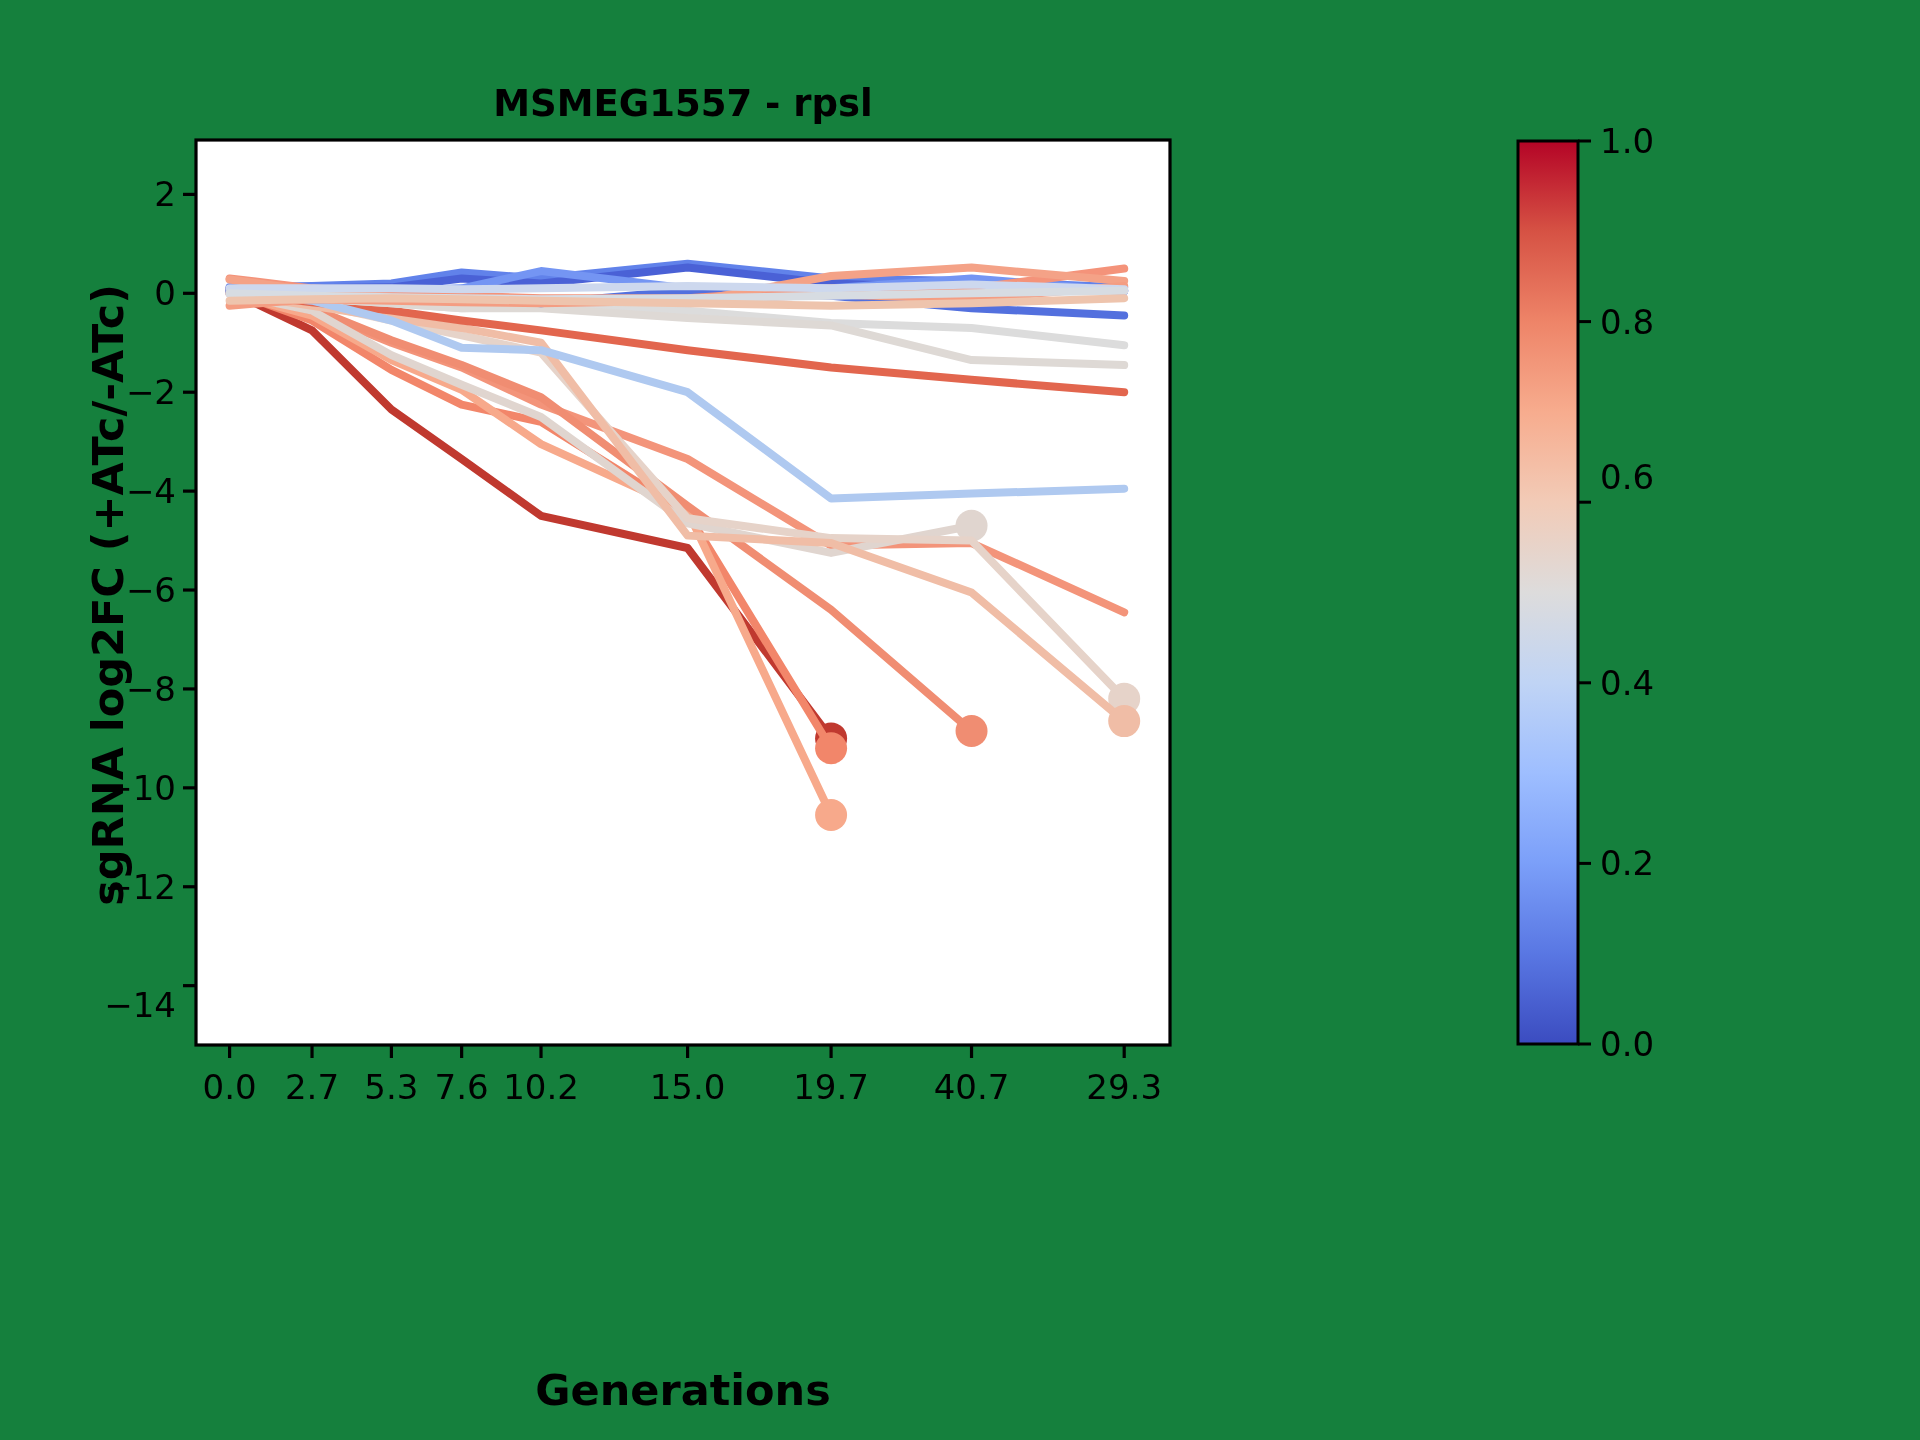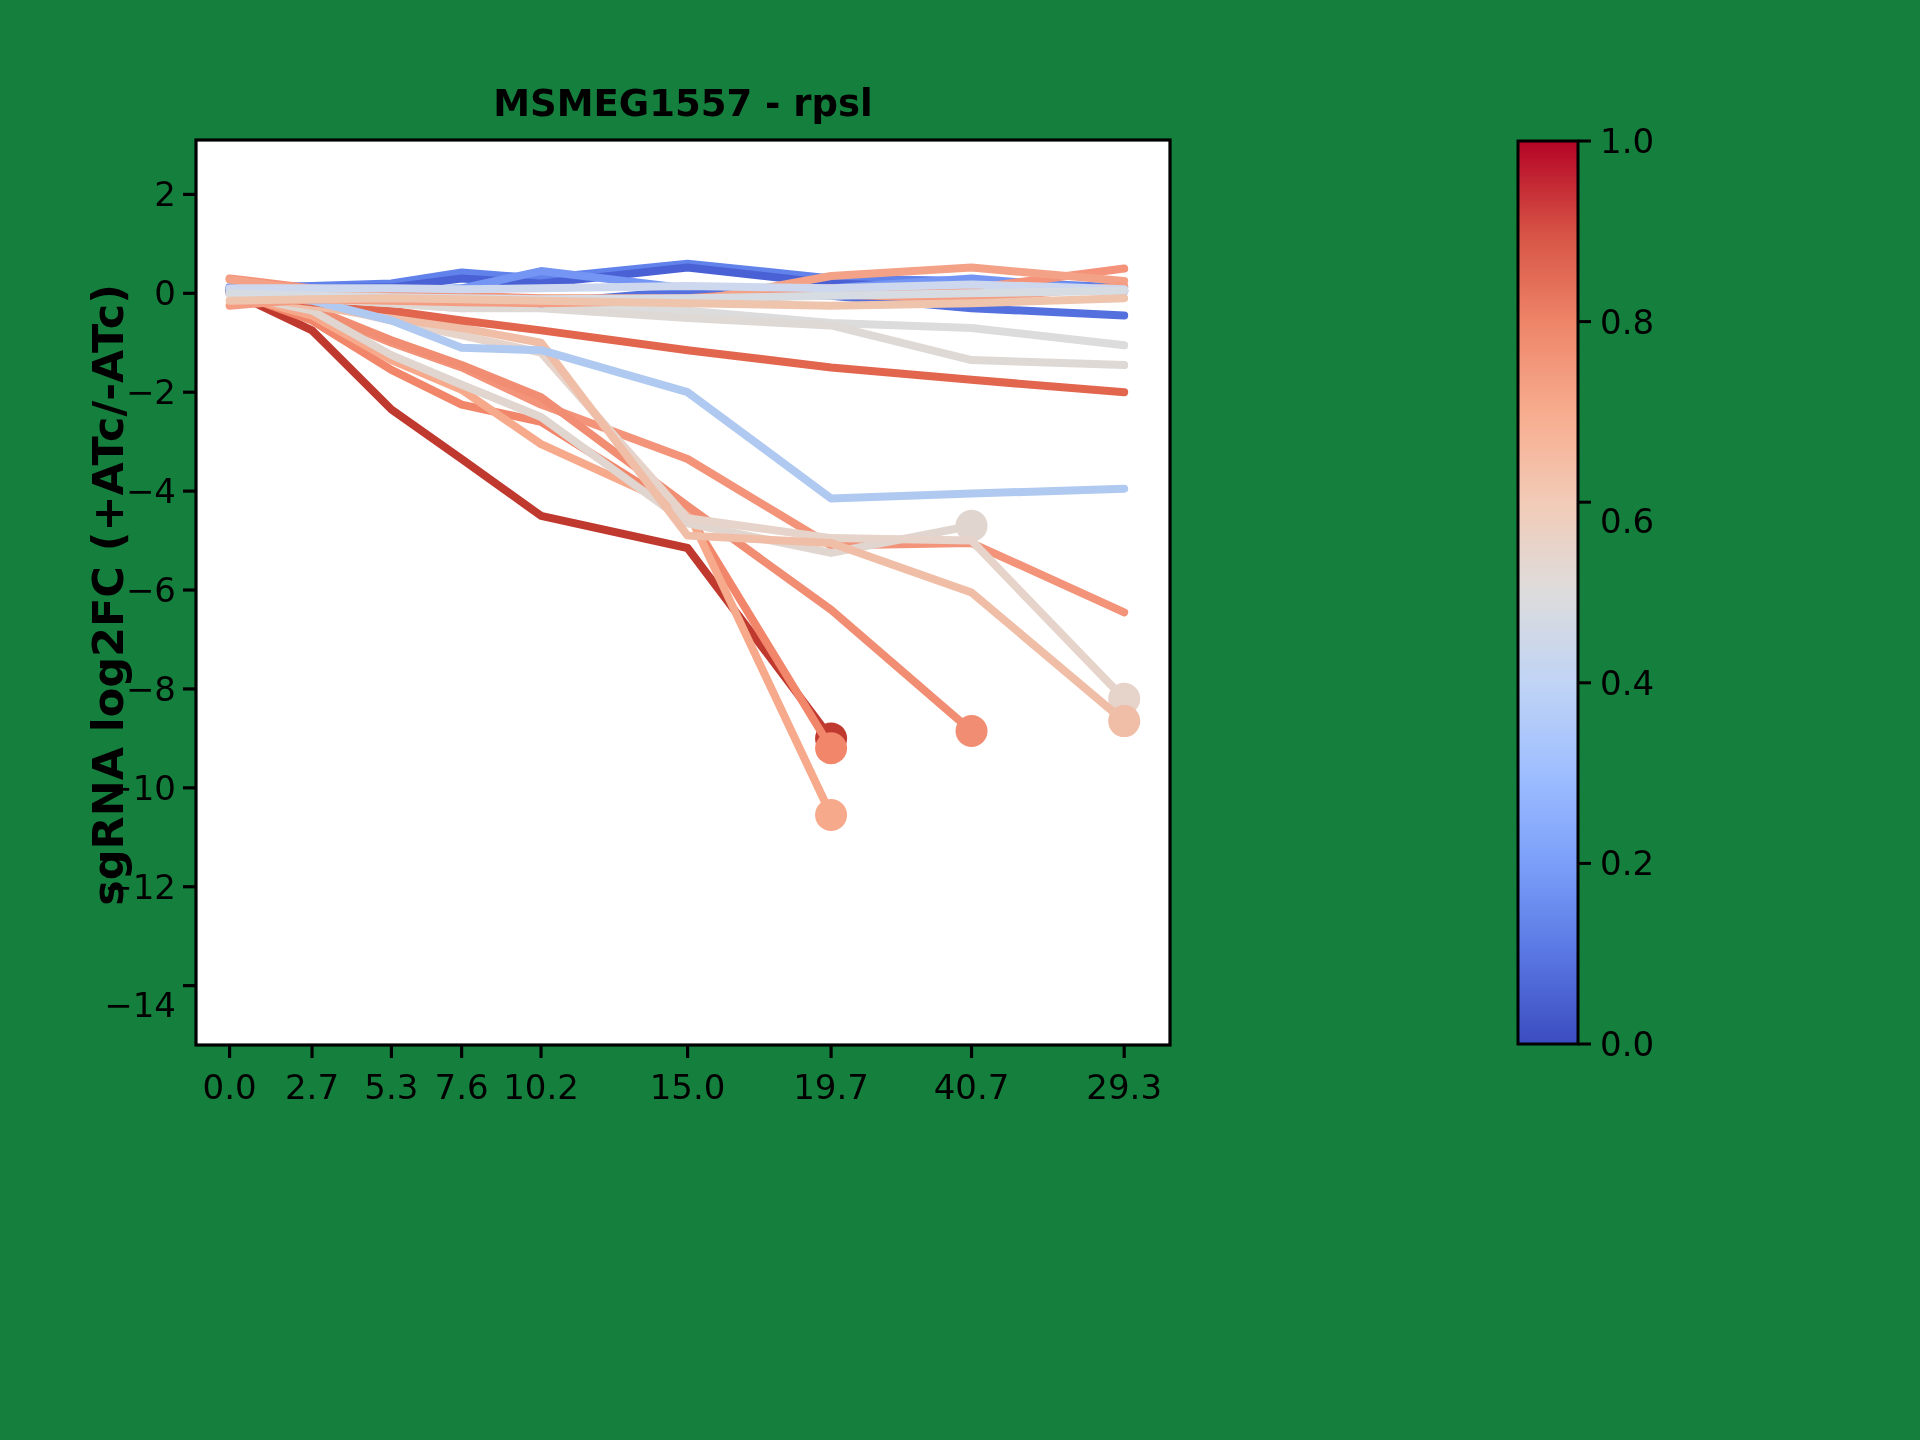--- a/index.html
+++ b/index.html
@@ -79,20 +79,21 @@
   }
 </style>
 </head>
 <body>
 
 <div id="figure">
 
   <div id="chart-title">MSMEG1557 - rpsl</div>
 
   <div id="ylabel">sgRNA log2FC (+ATc/-ATc)</div>
+  <div id="xlabel">Generations</div>
 
   <svg id="plot-svg" width="1920" height="1440">
     <defs>
       <clipPath id="plotclip">
         <rect x="196" y="140" width="974" height="905"></rect>
       </clipPath>
       <linearGradient id="cbgrad" x1="0" y1="1" x2="0" y2="0" gradientUnits="objectBoundingBox">
           <stop offset="0" stop-color="#3b4cc0"></stop>
           <stop offset="0.1" stop-color="#5977e3"></stop>
           <stop offset="0.2" stop-color="#7b9ff9"></stop>
@@ -198,18 +199,18 @@
       <div class="tick-text xtick-text" style="left: 541.022px; top: 1067px;">10.2</div>
       <div class="tick-text xtick-text" style="left: 687.58px; top: 1067px;">15.0</div>
       <div class="tick-text xtick-text" style="left: 831.085px; top: 1067px;">19.7</div>
       <div class="tick-text xtick-text" style="left: 971.536px; top: 1067px;">40.7</div>
       <div class="tick-text xtick-text" style="left: 1124.2px; top: 1067px;">29.3</div>
     </div>
   <div id="cbtick-labels">
       <div class="tick-text cbtick-text" style="left: 1600px; top: 1044px;">0.0</div>
       <div class="tick-text cbtick-text" style="left: 1600px; top: 863.4px;">0.2</div>
       <div class="tick-text cbtick-text" style="left: 1600px; top: 682.8px;">0.4</div>
-      <div class="tick-text cbtick-text" style="left: 1600px; top: 521px; text-align: center;">0.6</div>
+      <div class="tick-text cbtick-text" style="left: 1600px; top: 477px; text-align: center;">0.6</div>
       <div class="tick-text cbtick-text" style="left: 1600px; top: 321.6px;">0.8</div>
       <div class="tick-text cbtick-text" style="left: 1600px; top: 141px;">1.0</div>
     </div>
 
 </div>
 
 </body></html>

